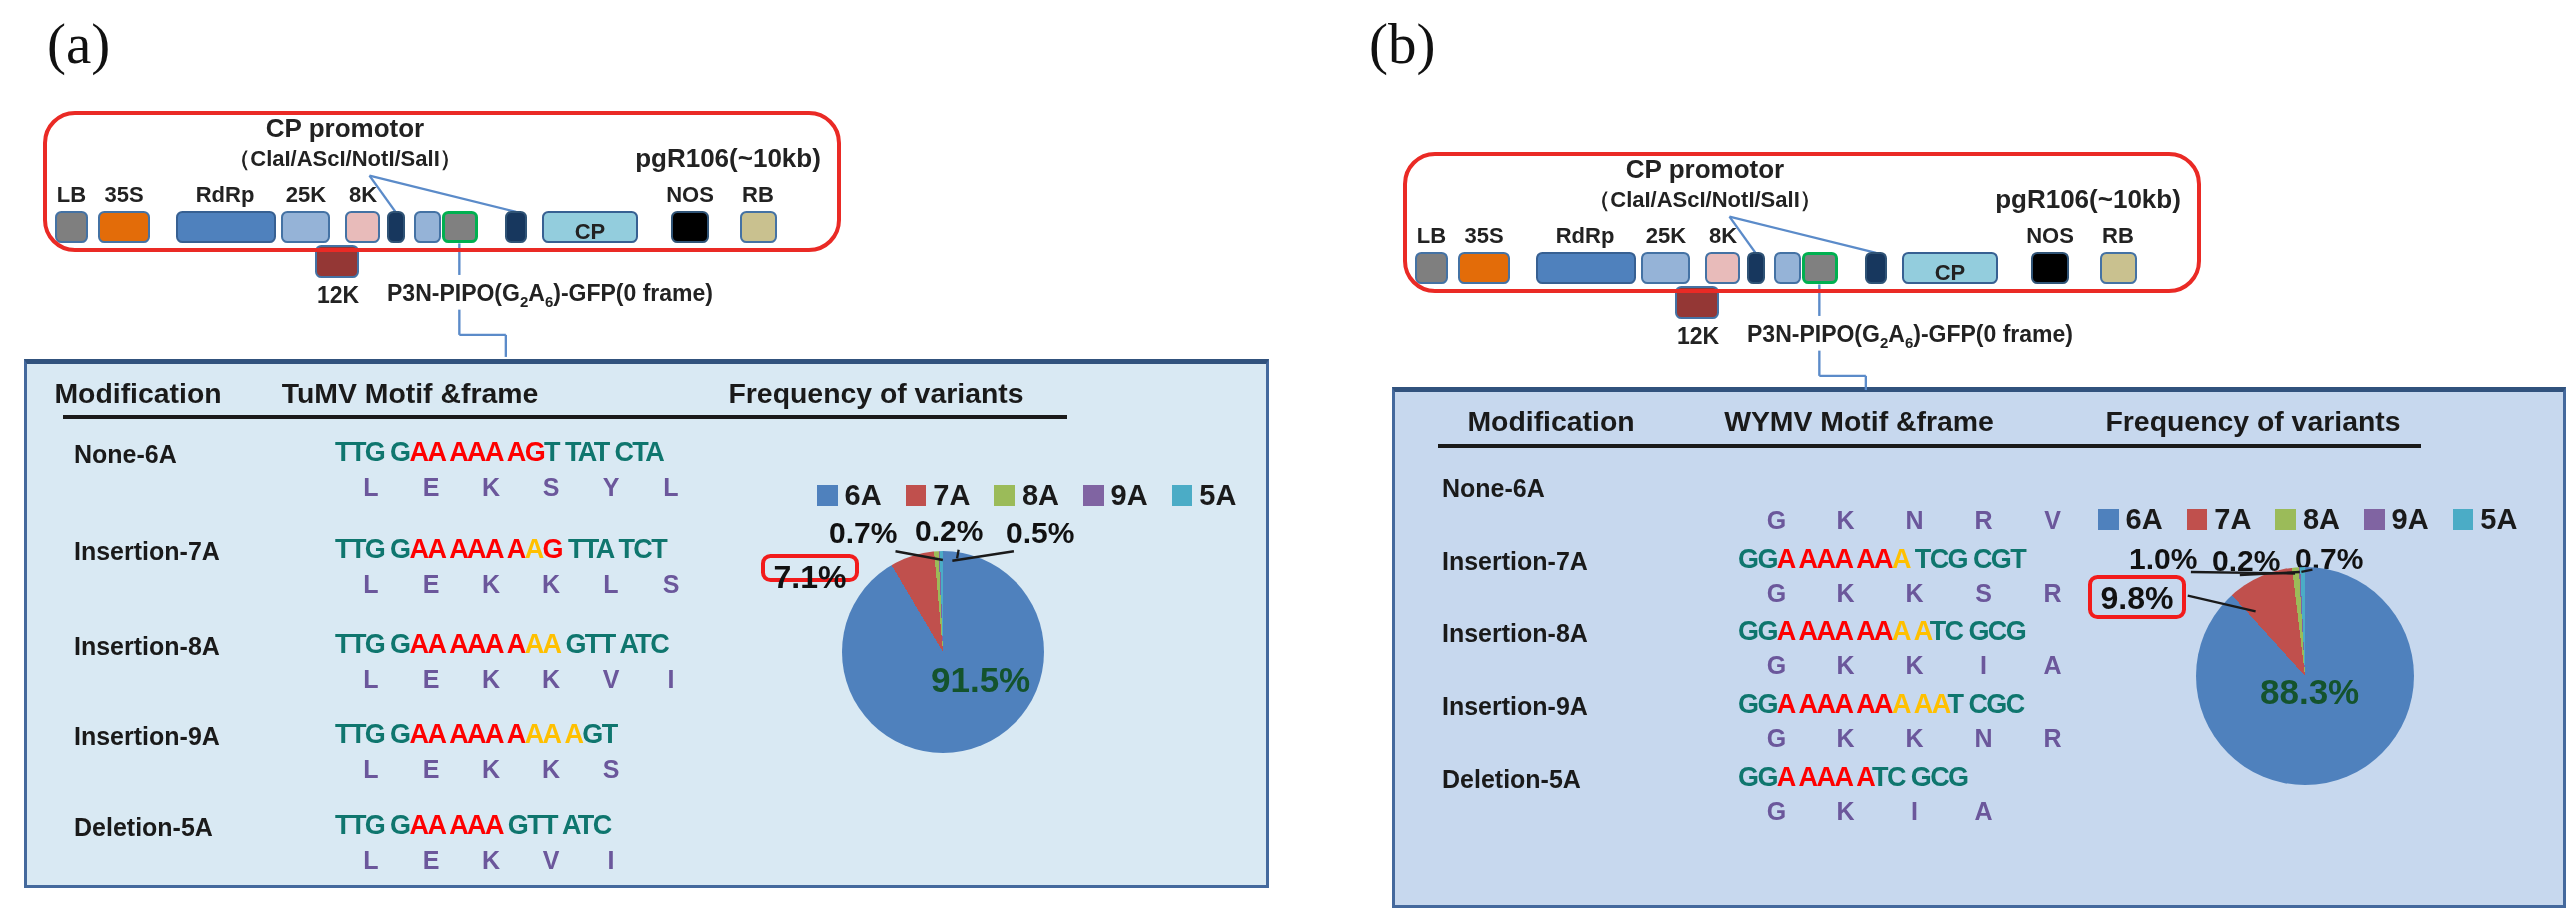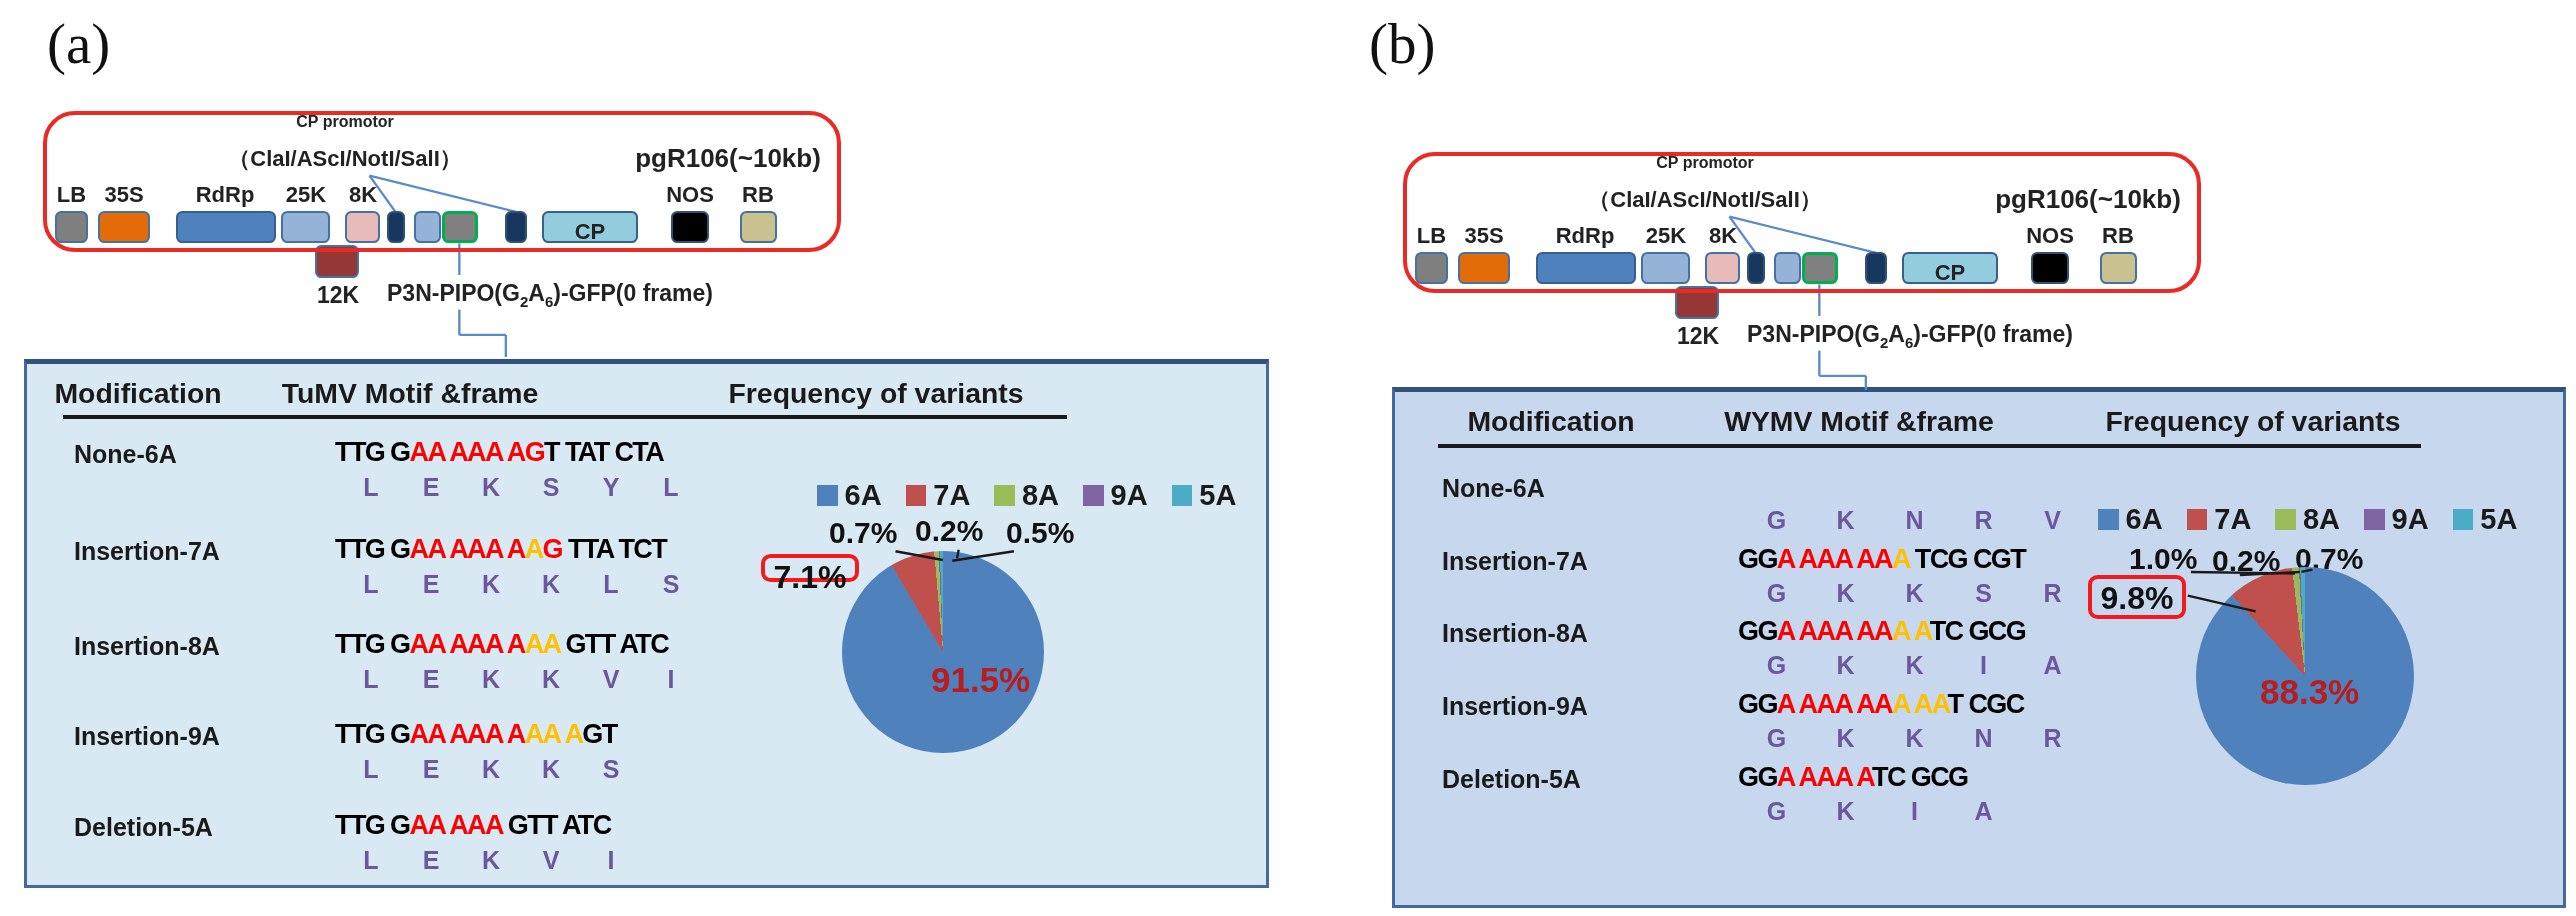--- a/index.html
+++ b/index.html
@@ -11,21 +11,21 @@
   .pA .panel-letter{left:47px;top:11px;}
   .pB .panel-letter{left:1369px;top:11px;}
 
   
   .construct{position:absolute;width:798px;height:268px;}
   .pA .construct{left:43px;top:111px;}
   .pB .construct{left:1403px;top:152px;}
   .redbox{position:absolute;left:0;top:0;width:790px;height:133px;
     border:4px solid #EA2A25;border-radius:32px;z-index:3;pointer-events:none;}
   .cpp{position:absolute;left:302px;top:1.6px;transform:translateX(-50%);
-    font-size:16px;font-weight:700;color:#222;white-space:nowrap;z-index:4;}
+    font-size:26px;font-weight:700;color:#222;white-space:nowrap;z-index:4;}
   .enz{position:absolute;left:302px;top:33px;transform:translateX(-50%);
     font-size:22px;font-weight:700;color:#222;white-space:nowrap;z-index:4;}
   .pgr{position:absolute;left:685px;top:32px;transform:translateX(-50%);
     font-size:26px;font-weight:700;color:#222;white-space:nowrap;z-index:4;}
   .csvg{position:absolute;left:0;top:0;z-index:2;}
   .gbox{position:absolute;top:100px;height:32px;border:2.4px solid #4472A4;border-radius:6.3px;z-index:2;box-sizing:border-box;}
   .gb-lb{left:12px;width:33px;background:#7F7F7F;}
   .gb-s35{left:55px;width:52px;background:#E36C09;}
   .gb-rdrp{left:133px;width:100px;background:#4F81BD;border-color:#376092;}
   .gb-k25{left:238px;width:49px;background:#95B3D7;}
@@ -68,21 +68,21 @@
   .pA .trow:nth-child(5){top:446px;}
   .pB .trow:nth-child(1){top:79px;} .pB .trow:nth-child(2){top:152px;}
   .pB .trow:nth-child(3){top:224px;} .pB .trow:nth-child(4){top:297px;}
   .pB .trow:nth-child(5){top:370px;}
   .mod{position:absolute;left:47px;top:3.2px;width:261px;text-align:left;
     font-size:25px;font-weight:600;color:#1a1a1a;white-space:nowrap;}
   .seq{position:absolute;top:0;white-space:pre;font-size:27px;font-weight:700;letter-spacing:-1.6px;}
   .pA .seq{left:308px;}
   .pB .seq{left:343px;}
   .pB .trow:nth-child(1) .seq{left:280px;}
-  .seq .c-k{color:#000000;} .seq .c-r{color:#FE0000;} .seq .c-y{color:#FFC000;}
+  .seq .c-k{color:#0f766e;} .seq .c-r{color:#FE0000;} .seq .c-y{color:#FFC000;}
   .amino{position:absolute;display:flex;}
   .pA .amino{left:314px;top:36px;}
   .pB .amino{left:347px;top:35px;}
   .amino span{display:inline-block;text-align:center;font-size:25px;font-weight:700;color:#6B579B;}
   .pA .amino span{width:60px;}
   .pB .amino span{width:69px;}
 
   
   .legend{position:absolute;display:flex;gap:24px;align-items:center;}
   .pA .legend{left:790px;top:115px;}
@@ -93,21 +93,21 @@
   .pct{position:absolute;font-size:30px;font-weight:600;color:#111;white-space:nowrap;}
   .pA .pc1{left:802px;top:152px;} .pA .pc2{left:888px;top:150px;} .pA .pc3{left:979px;top:152px;}
   .pB .pc1{left:734px;top:150px;} .pB .pc2{left:817px;top:152px;} .pB .pc3{left:900px;top:150px;}
   .boxed{position:absolute;border:4px solid #F21B1B;border-radius:9.5px;text-align:center;
     font-size:32px;font-weight:600;color:#111;box-sizing:border-box;}
   .pA .boxed{left:734px;top:190px;width:98px;height:28px;line-height:38px;}
   .pB .boxed{left:693px;top:183px;width:98px;height:44px;line-height:38px;}
   .pie{position:absolute;border-radius:50%;}
   .pA .pie{left:815px;top:187px;width:202px;height:202px;}
   .pB .pie{left:801px;top:175px;width:218px;height:218px;}
-  .main-pct{position:absolute;font-size:35px;font-weight:600;color:#b91c1c;white-space:nowrap;}
+  .main-pct{position:absolute;font-size:35px;font-weight:600;color:#14532d;white-space:nowrap;}
   .pA .main-pct{left:904px;top:296px;}
   .pB .main-pct{left:865px;top:280px;}
   .lsvg{position:absolute;left:0;top:0;}
 </style>
 </head>
 <body>
 
 <div class="canvas">
 
   <div class="panel pA">

